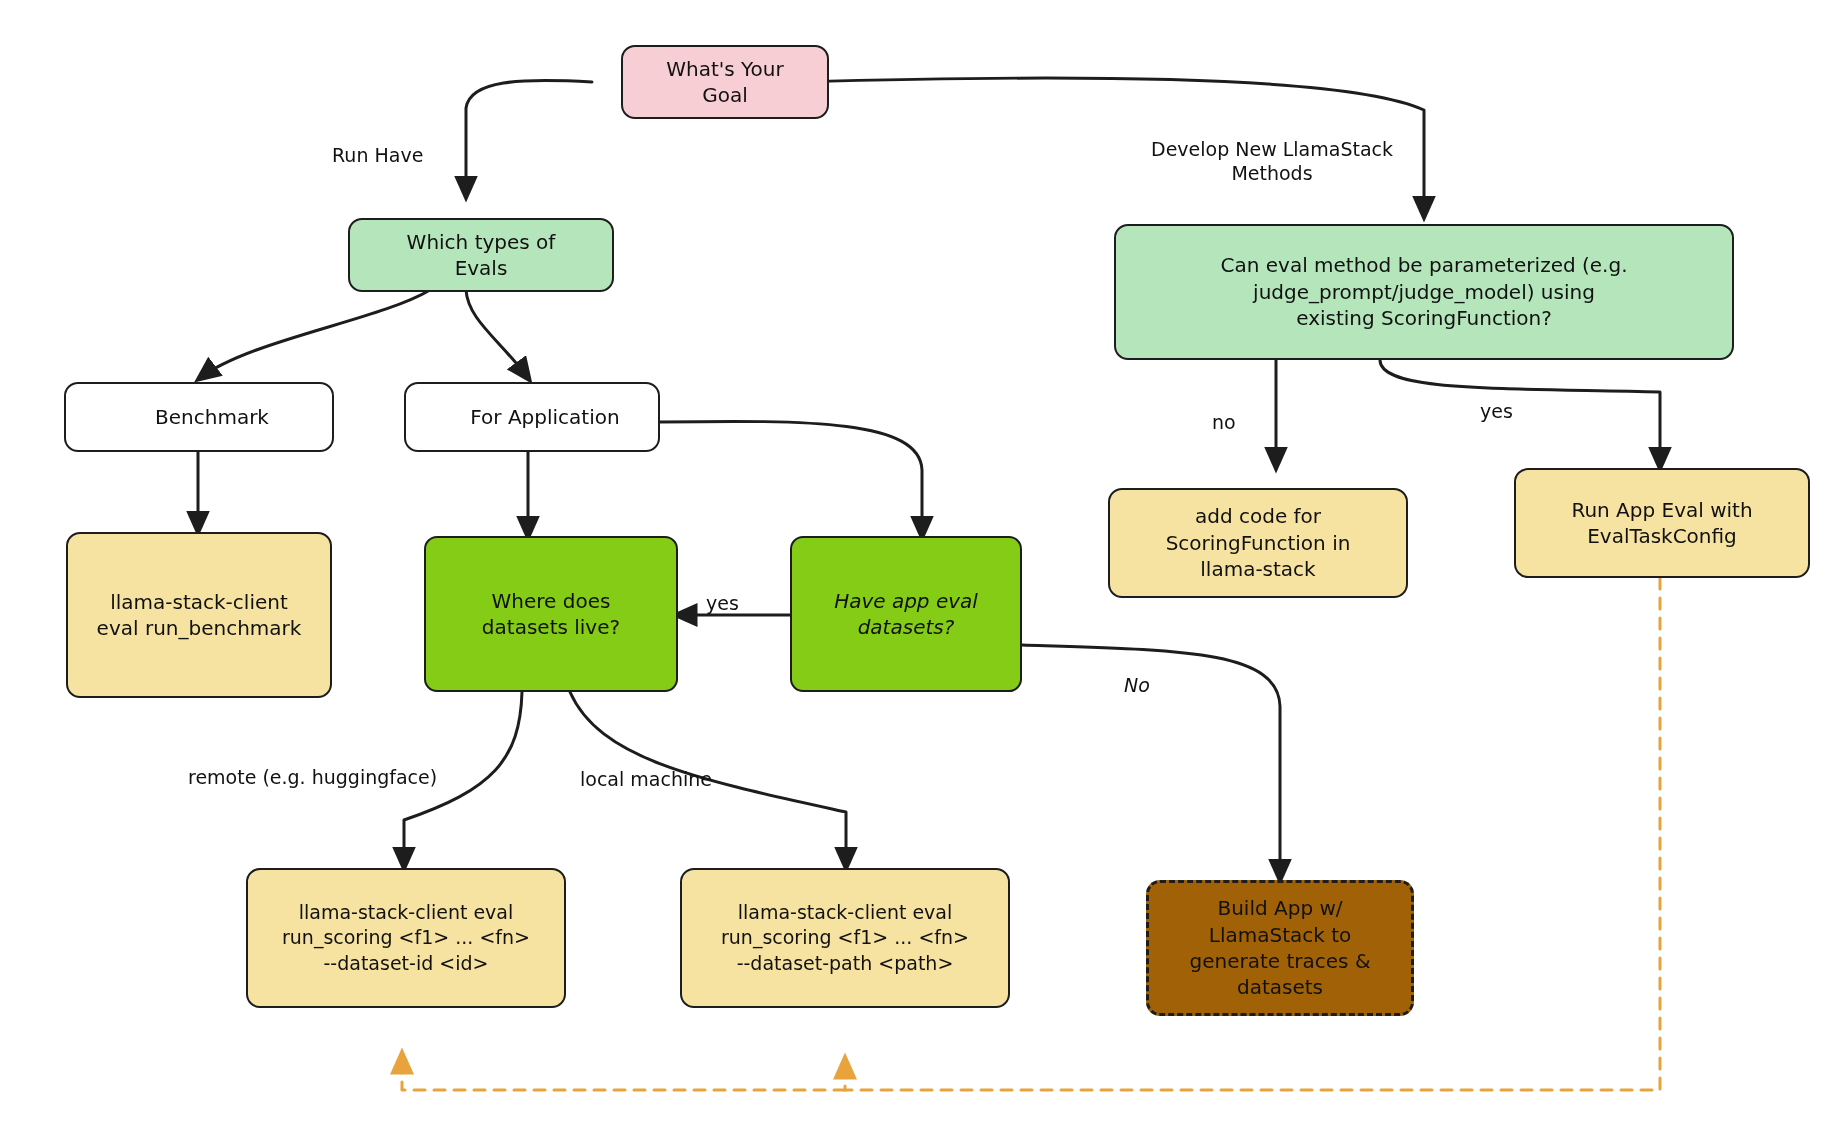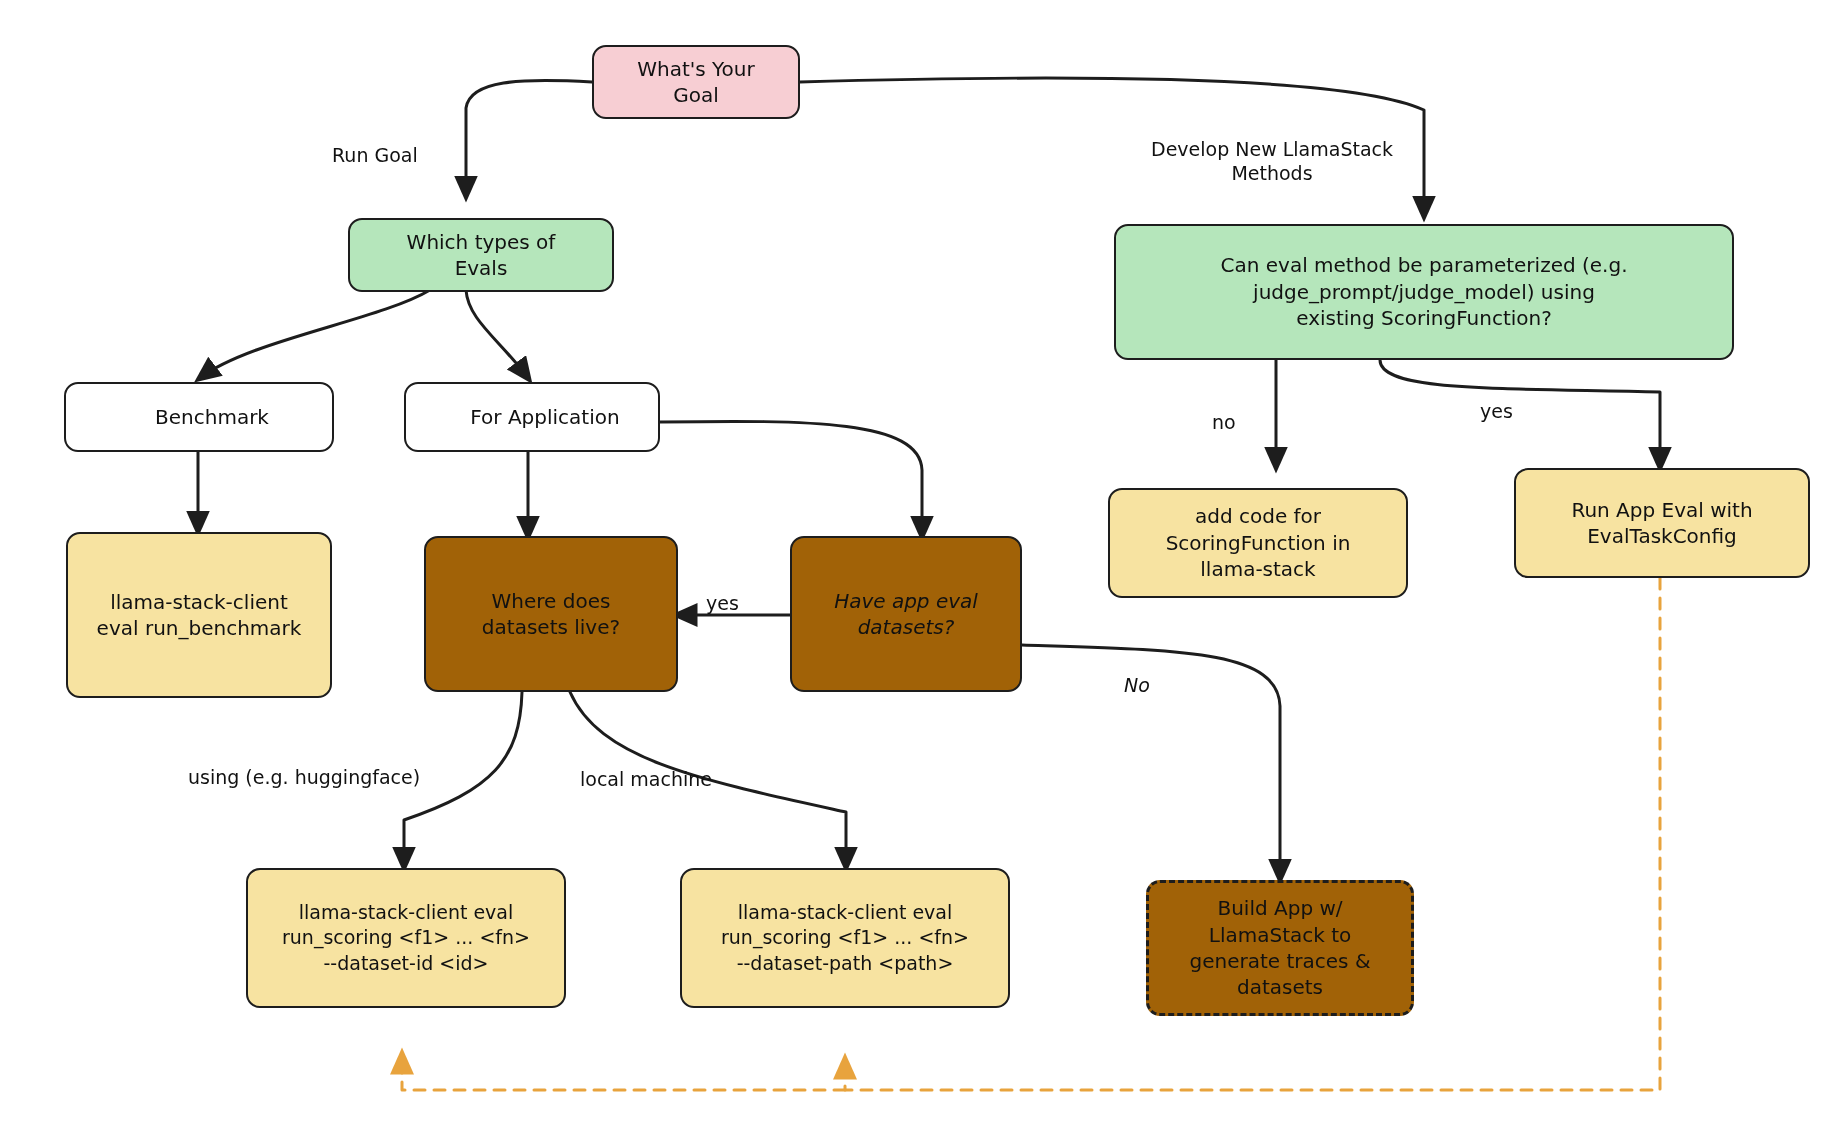--- a/index.html
+++ b/index.html
@@ -38,21 +38,21 @@
     line-height: 1.32;
     color: #111111;
     padding: 6px 10px;
     white-space: pre-line;
     font-family: "DejaVu Sans", sans-serif;
   }
   .n-pink   { background: #f7ced3; }
   .n-green  { background: #b5e6bb; }
   .n-white  { background: #ffffff; padding-left: 36px; }
   .n-yellow { background: #f7e3a1; }
-  .n-blue   { background: #a16207; }
+  .n-blue   { background: #84cc16; border-radius: 13px; }
   .n-dashed {
     background: #a16207;
     border-style: dashed;
     border-width: 3px;
   }
   .edge-label {
     position: absolute;
     font-size: 19px;
     color: #111111;
     white-space: pre-line;
@@ -103,21 +103,21 @@
 
       <path d="M1380,360 C1380,392 1500,388 1660,392 L1660,466" marker-end="url(#arrow)"></path>
     </g>
 
     <g stroke="#e8a33d" stroke-width="3" fill="none" stroke-dasharray="11 9" stroke-linecap="round" stroke-linejoin="round">
       <path d="M1660,578 L1660,1090 L845,1090 L845,1060" marker-end="url(#arrow-orange)"></path>
       <path d="M845,1090 L402,1090 L402,1055" marker-end="url(#arrow-orange)"></path>
     </g>
   </svg>
 
-  <div class="node n-pink" style="left:592px; top:45px; width:208px; height:74px;">
+  <div class="node n-pink" style="left:621px; top:45px; width:208px; height:74px;">
     <span>What's Your
 Goal</span>
   </div>
 
   <div class="node n-green" style="left:348px; top:218px; width:266px; height:74px;">
     <span>Which types of
 Evals</span>
   </div>
 
   <div class="node n-green" style="left:1114px; top:224px; width:620px; height:136px; font-size:20px;">
@@ -173,21 +173,21 @@
   </div>
 
   <div class="node n-dashed" style="left:1146px; top:880px; width:268px; height:136px;">
     <span>Build App w/
 LlamaStack to
 generate traces &amp;
 datasets</span>
   </div>
 
   <div class="edge-label" style="left:332px; top:118px;">
-    <span>Run Goal</span>
+    <span>Run Have</span>
   </div>
 
   <div class="edge-label" style="left:1122px; top:112px; text-align:center; width:300px;">
     <span>Develop New LlamaStack
 Methods</span>
   </div>
 
   <div class="edge-label" style="left:1212px; top:385px;">
     <span>no</span>
   </div>
@@ -198,20 +198,20 @@
 
   <div class="edge-label" style="left:706px; top:566px;">
     <span>yes</span>
   </div>
 
   <div class="edge-label" style="left:1124px; top:648px; font-style:italic;">
     <span>No</span>
   </div>
 
   <div class="edge-label" style="left:188px; top:740px;">
-    <span>using (e.g. huggingface)</span>
+    <span>remote (e.g. huggingface)</span>
   </div>
 
   <div class="edge-label" style="left:580px; top:742px;">
     <span>local machine</span>
   </div>
 
 </div>
 
 </body></html>

